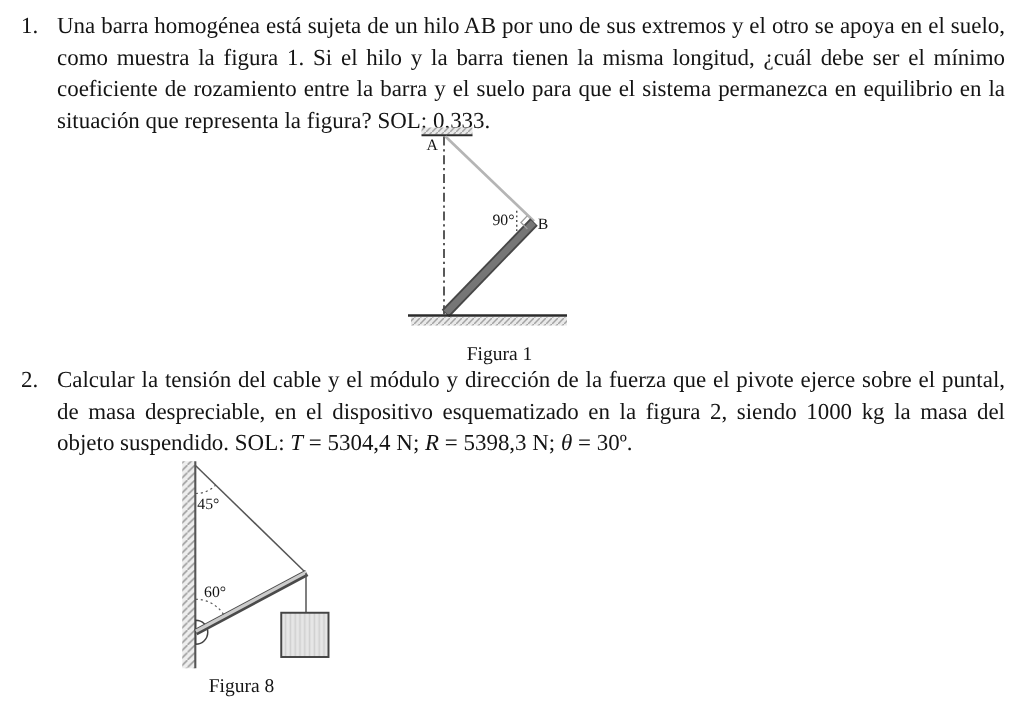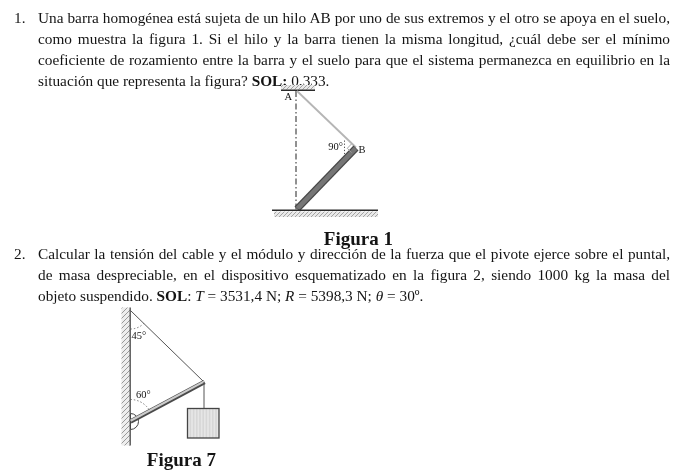--- a/index.html
+++ b/index.html
@@ -3,23 +3,23 @@
 <meta charset="utf-8">
 <style>
   html,body { margin:0; padding:0; background:#ffffff; }
   .page {
     position:relative; width:680px; height:475px; background:#ffffff;
     font-family:"Liberation Serif", serif; color:#141414; overflow:hidden;
   }
   .problem { position:absolute; left:14px; width:656px; font-size:15.3px; line-height:21px; }
   .problem .num { position:absolute; left:0; top:0; }
   .problem .pbody { margin-left:24px; text-align:justify; }
-  .pbody b { font-weight:bold;margin-top:27px; }
+  .pbody b { font-weight:normal;margin-top:27px; }
   .pbody i { font-style:italic; }
-  .caption { position:absolute; font-weight:bold; font-size:19px; text-align:right; }
+  .caption { position:absolute; font-weight:normal; font-size:13px; text-align:center; }
   svg { position:absolute; }
   svg text { font-family:"Liberation Serif", serif; fill:#141414; }
 </style>
 </head>
 <body>
 
 <div class="page">
 
   <div class="problem" style="top:7px;">
     <span class="num">1.</span>
@@ -53,21 +53,21 @@
     <g>
       <line x1="272" y1="210.3" x2="378" y2="210.3" stroke="#2b2b2b" stroke-width="1.6"></line>
       <rect x="274" y="211.5" width="104" height="5.5" fill="url(#hatch1)"></rect>
     </g>
   </svg>
 
   <div class="caption" style="left:273px; top:228px; width:120px;">Figura 1</div>
 
   <div class="problem" style="top:243px;">
     <span class="num">2.</span>
-    <div class="pbody"><span>Calcular la tensión del cable y el módulo y dirección de la fuerza que el pivote ejerce sobre el puntal, de masa despreciable, en el dispositivo esquematizado en la figura 2, siendo 1000 kg la masa del objeto suspendido. </span><b>SOL</b><span>: </span><i>T</i><span> = 3531,4 N; </span><i>R</i><span> = 5398,3 N; </span><i>θ</i><span> = 30º.</span></div>
+    <div class="pbody"><span>Calcular la tensión del cable y el módulo y dirección de la fuerza que el pivote ejerce sobre el puntal, de masa despreciable, en el dispositivo esquematizado en la figura 2, siendo 1000 kg la masa del objeto suspendido. </span><b>SOL</b><span>: </span><i>T</i><span> = 5304,4 N; </span><i>R</i><span> = 5398,3 N; </span><i>θ</i><span> = 30º.</span></div>
   </div>
 
   <svg style="left:105px; top:303px;" width="130" height="150" viewBox="105 303 130 150">
     <defs>
       <pattern id="hatchWall" width="5" height="5" patternUnits="userSpaceOnUse">
         <rect width="5" height="5" fill="#eeeeee"></rect>
         <path d="M0,5 L5,0" stroke="#9a9a9a" stroke-width="1"></path>
       </pattern>
     </defs>
     <g>
@@ -79,15 +79,15 @@
     <text x="131.5" y="339" font-size="10.5">45°</text>
     <path d="M130.5,413.5 A8,8 0 0 1 130.5,429.5 Z" fill="#ffffff" stroke="#444444" stroke-width="1"></path>
     <line x1="130.5" y1="421.5" x2="204.5" y2="382" stroke="#4a4a4a" stroke-width="4.6"></line>
     <line x1="130.6" y1="420.8" x2="204.3" y2="381.4" stroke="#cccccc" stroke-width="2.2"></line>
     <path d="M130.5,399.5 A22,22 0 0 1 149.9,411.1" fill="none" stroke="#555555" stroke-width="0.8" stroke-dasharray="1.4 2"></path>
     <text x="136" y="398" font-size="10.5">60°</text>
     <line x1="204" y1="382" x2="204" y2="409" stroke="#555555" stroke-width="1"></line>
     <rect x="187.5" y="408.5" width="31.5" height="29.5" fill="url(#stripes)" stroke="#444444" stroke-width="1.3"></rect>
   </svg>
 
-  <div class="caption" style="left:106px; top:449px; width:110px;">Figura 7</div>
+  <div class="caption" style="left:106px; top:449px; width:110px;">Figura 8</div>
 
 </div>
 
 </body></html>

